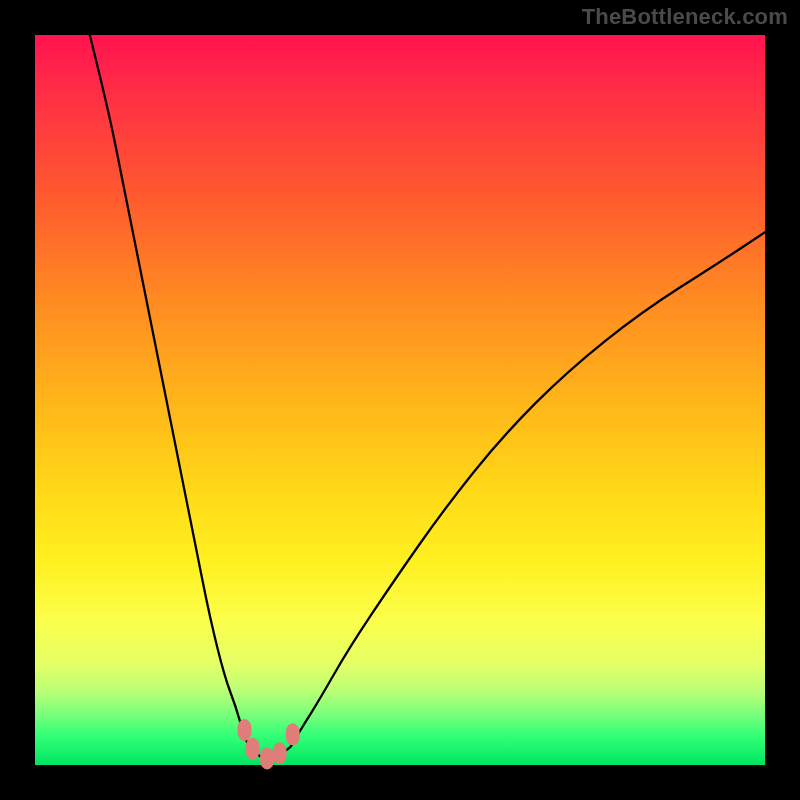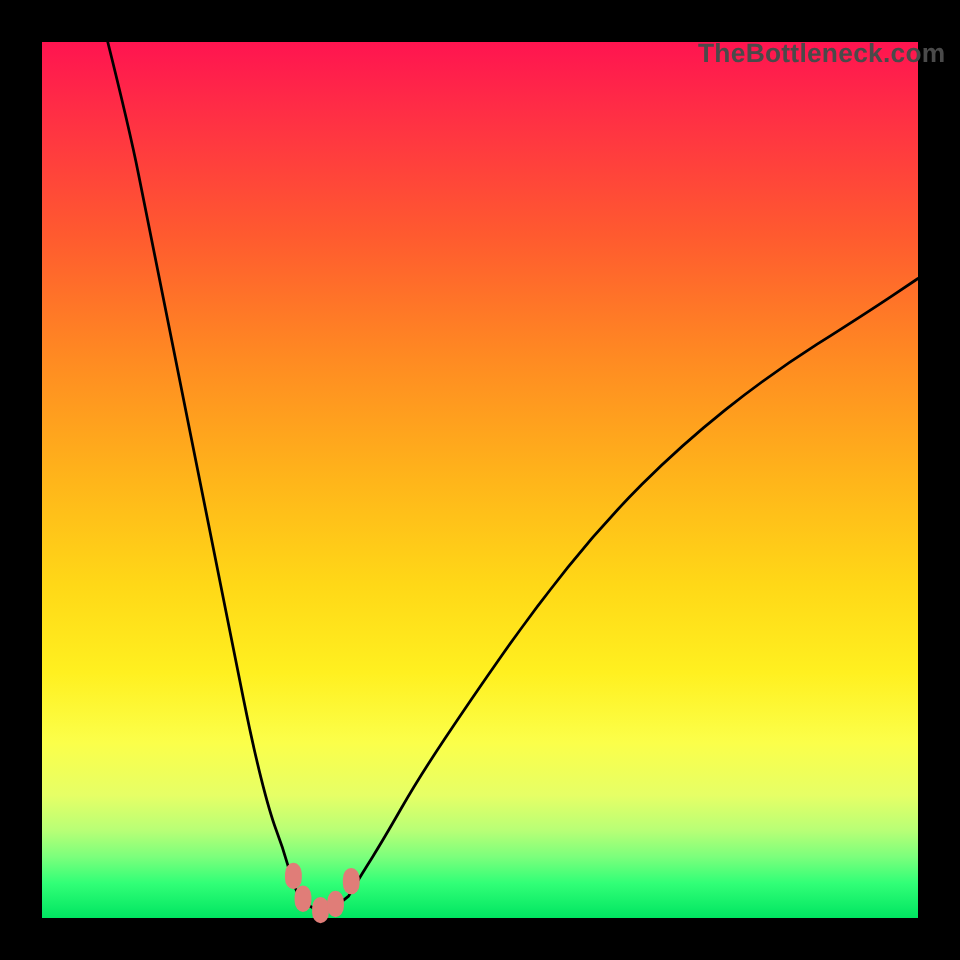--- a/index.html
+++ b/index.html
@@ -19,21 +19,20 @@
   }
   .watermark {
     position: absolute;
     top: 4px;
     right: 12px;
     color: #4a4a4a;
     font-size: 22px;
     font-weight: 600;
     letter-spacing: 0.2px;
     z-index: 5;
-    margin-top: 28px;
   }
   .plot-area {
     position: absolute;
     left: 35px;
     top: 35px;
     width: 730px;
     height: 730px;
     background: linear-gradient(to bottom,
       #ff1450 0%,
       #ff2e45 8%,

